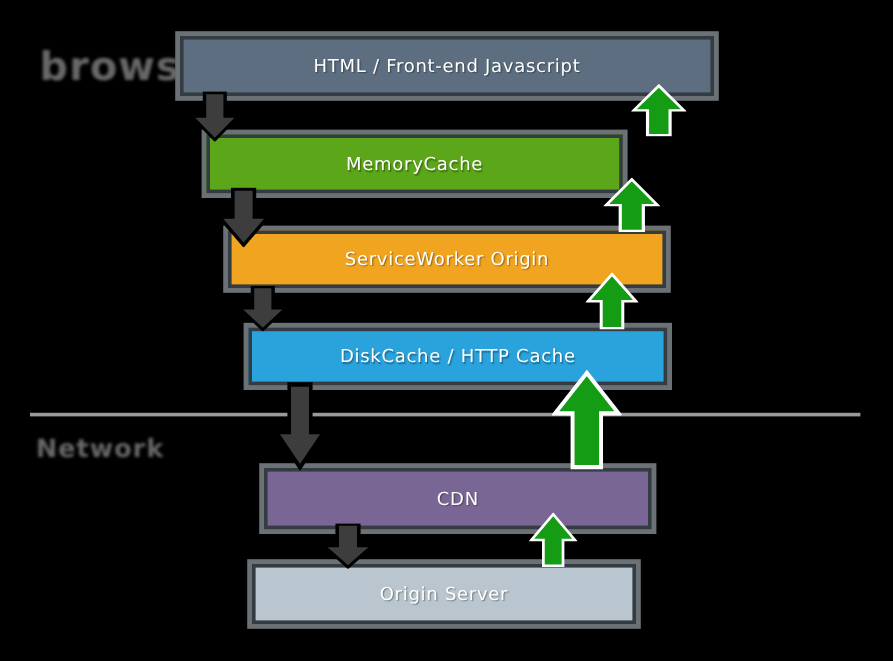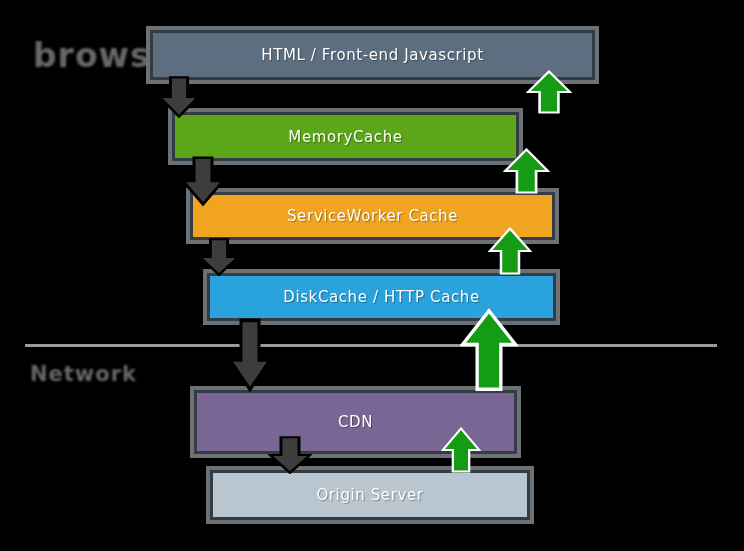--- a/index.html
+++ b/index.html
@@ -15,21 +15,21 @@
     box-sizing:border-box;
   }
   .box-label{
     color:#ffffff;font-weight:normal;font-size:15px;letter-spacing:.6px;
     text-shadow:1px 1px 1px rgba(0,0,0,.35);white-space:nowrap;
   }
   #box-html   {left:150px;top:30px; width:445px;height:50px;background:var(--layer-html);}
   #box-memory {left:172px;top:112px;width:347px;height:49px;background:var(--layer-memory);}
   #box-sw     {left:190px;top:192px;width:365px;height:48px;background:var(--layer-sw);}
   #box-disk   {left:207px;top:273px;width:349px;height:48px;background:var(--layer-disk);}
-  #box-cdn    {left:194px;top:390px;width:323px;height:64px;background:var(--layer-cdn);}
+  #box-cdn    {left:220px;top:390px;width:323px;height:51px;background:var(--layer-cdn);}
   #box-origin {left:210px;top:470px;width:320px;height:50px;background:var(--layer-origin);}
 
   
   .divider{
     position:absolute;left:25px;top:344px;width:692px;height:3px;
     background:var(--c-divider);
   }
 
   
   .side-label{
@@ -68,21 +68,21 @@
 
   <div class="side-label" id="side-label-bottom">Network</div>
 
   <div class="box" id="box-html">
     <span class="box-label">HTML / Front-end Javascript</span>
   </div>
   <div class="box" id="box-memory">
     <span class="box-label">MemoryCache</span>
   </div>
   <div class="box" id="box-sw">
-    <span class="box-label">ServiceWorker Cache</span>
+    <span class="box-label">ServiceWorker Origin</span>
   </div>
   <div class="box" id="box-disk">
     <span class="box-label">DiskCache / HTTP Cache</span>
   </div>
   <div class="box" id="box-cdn">
     <span class="box-label">CDN</span>
   </div>
   <div class="box" id="box-origin">
     <span class="box-label">Origin Server</span>
   </div>

